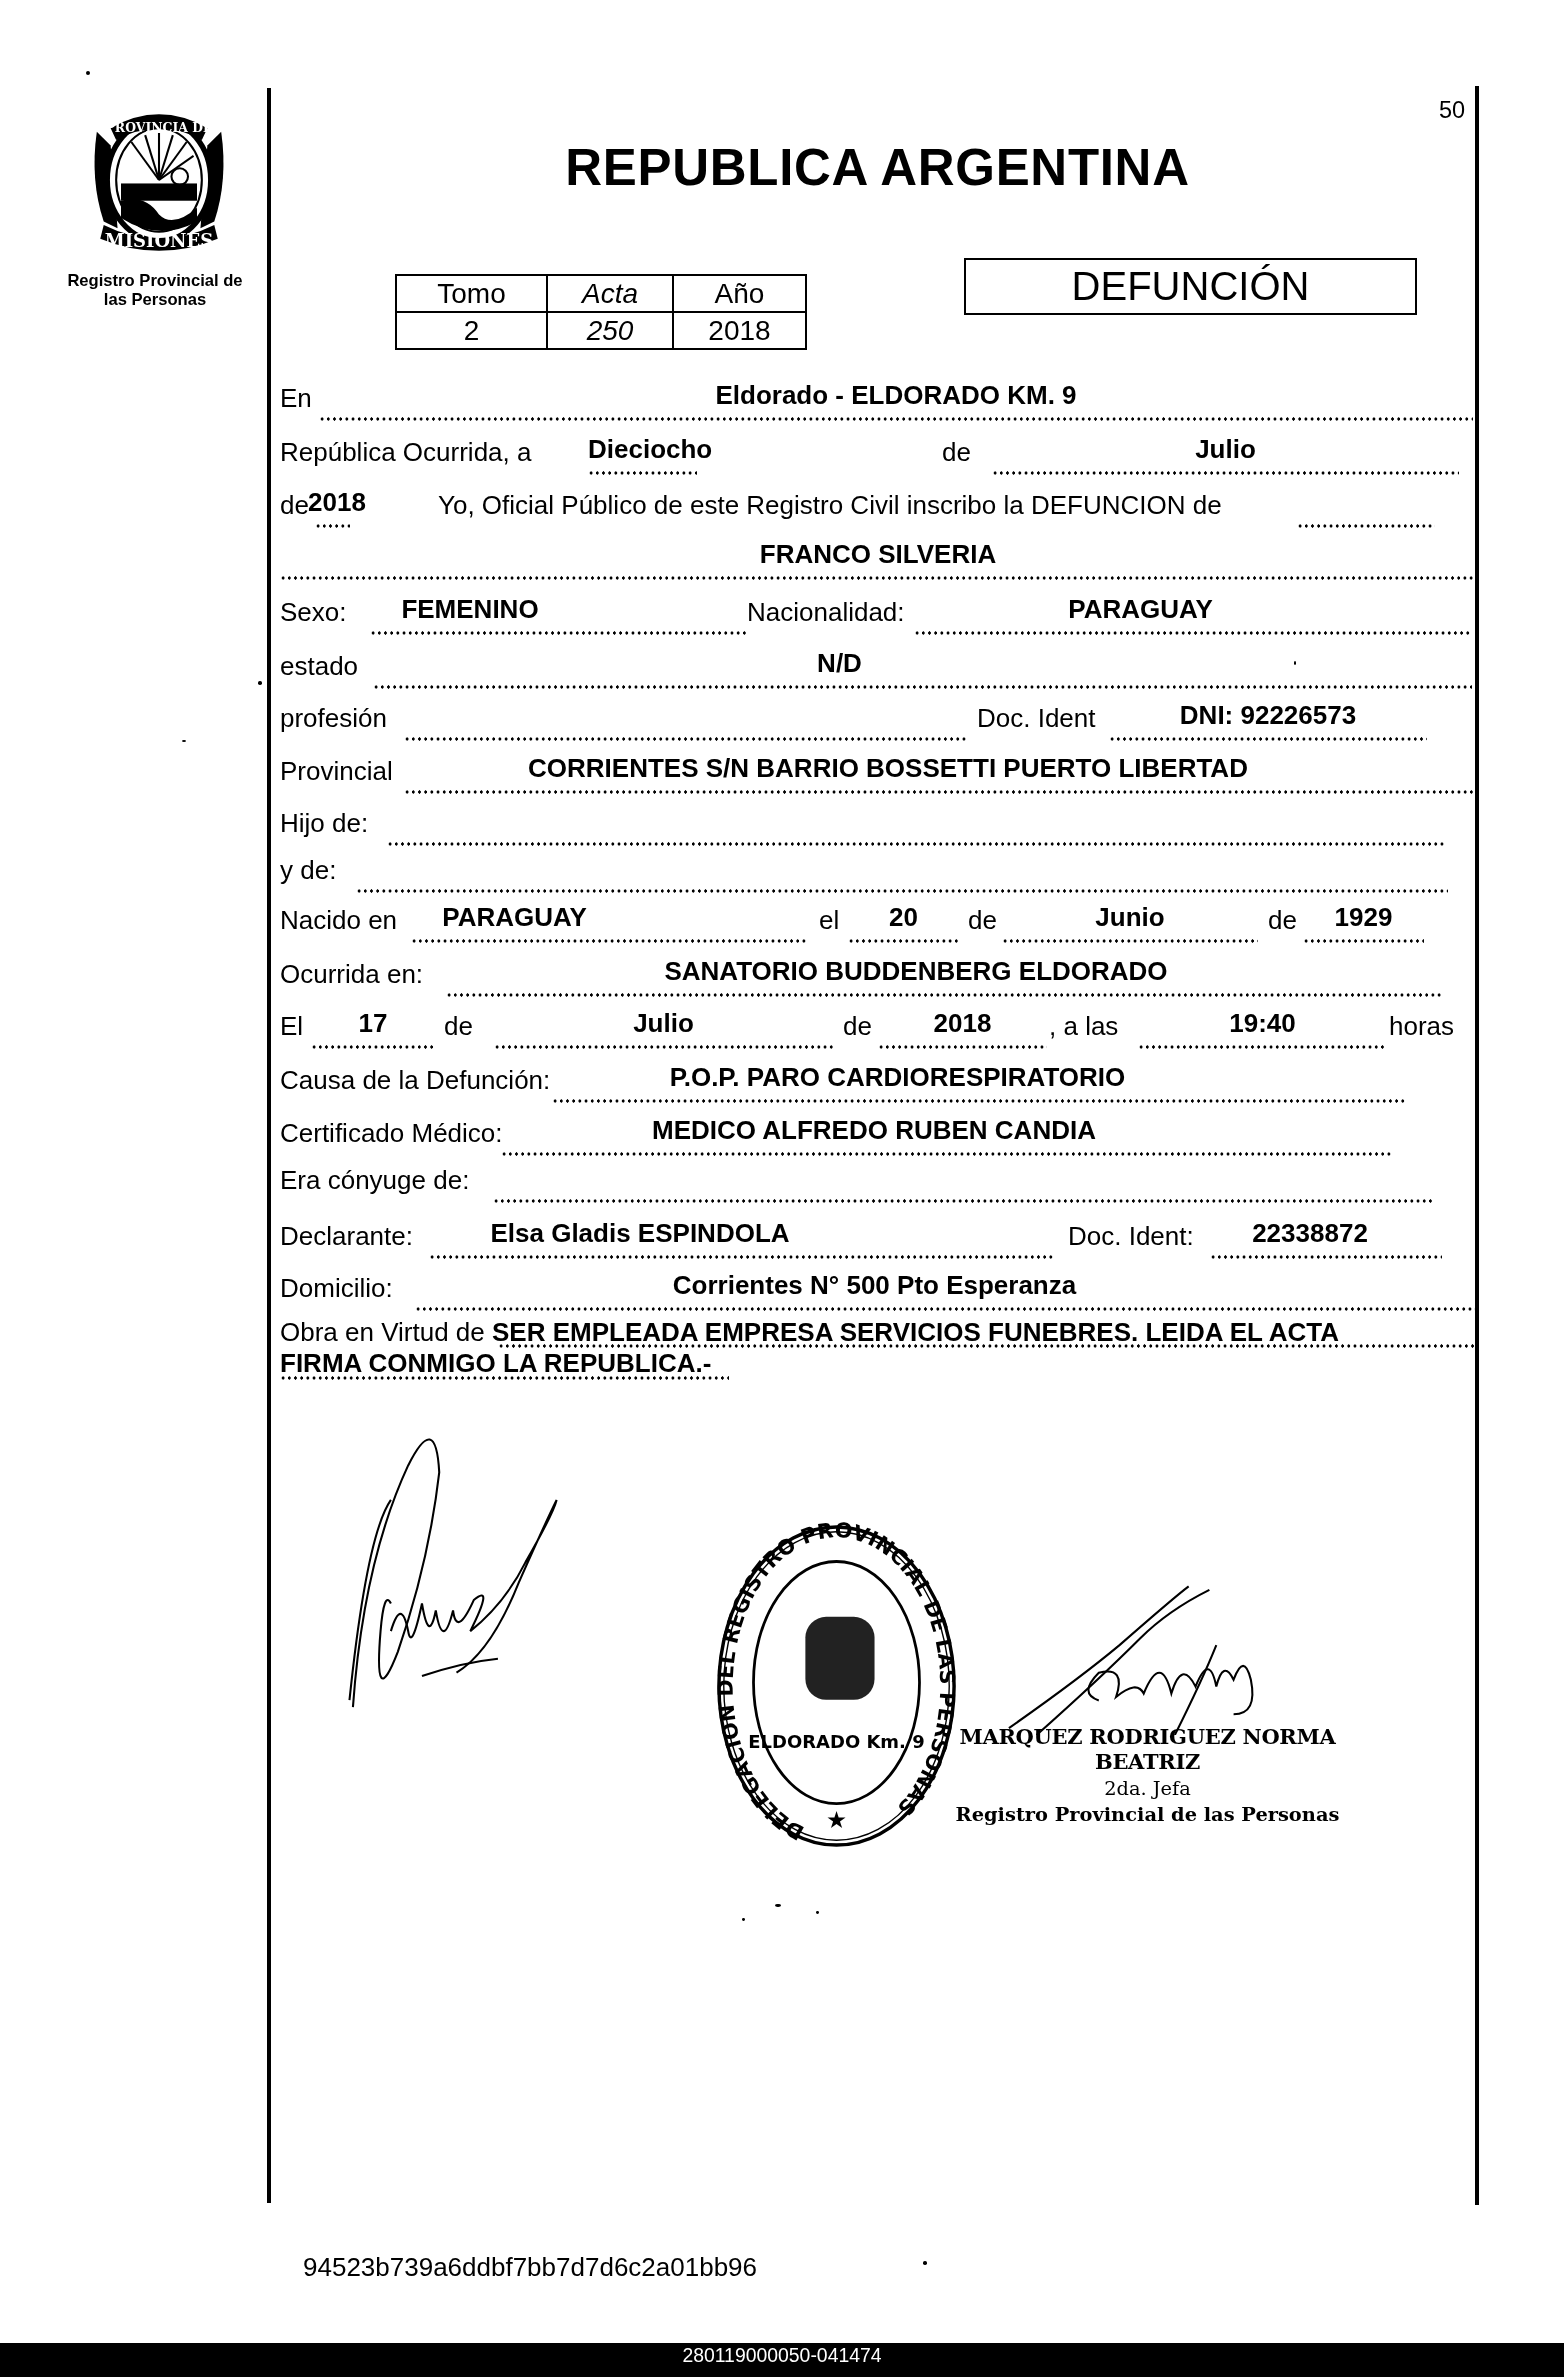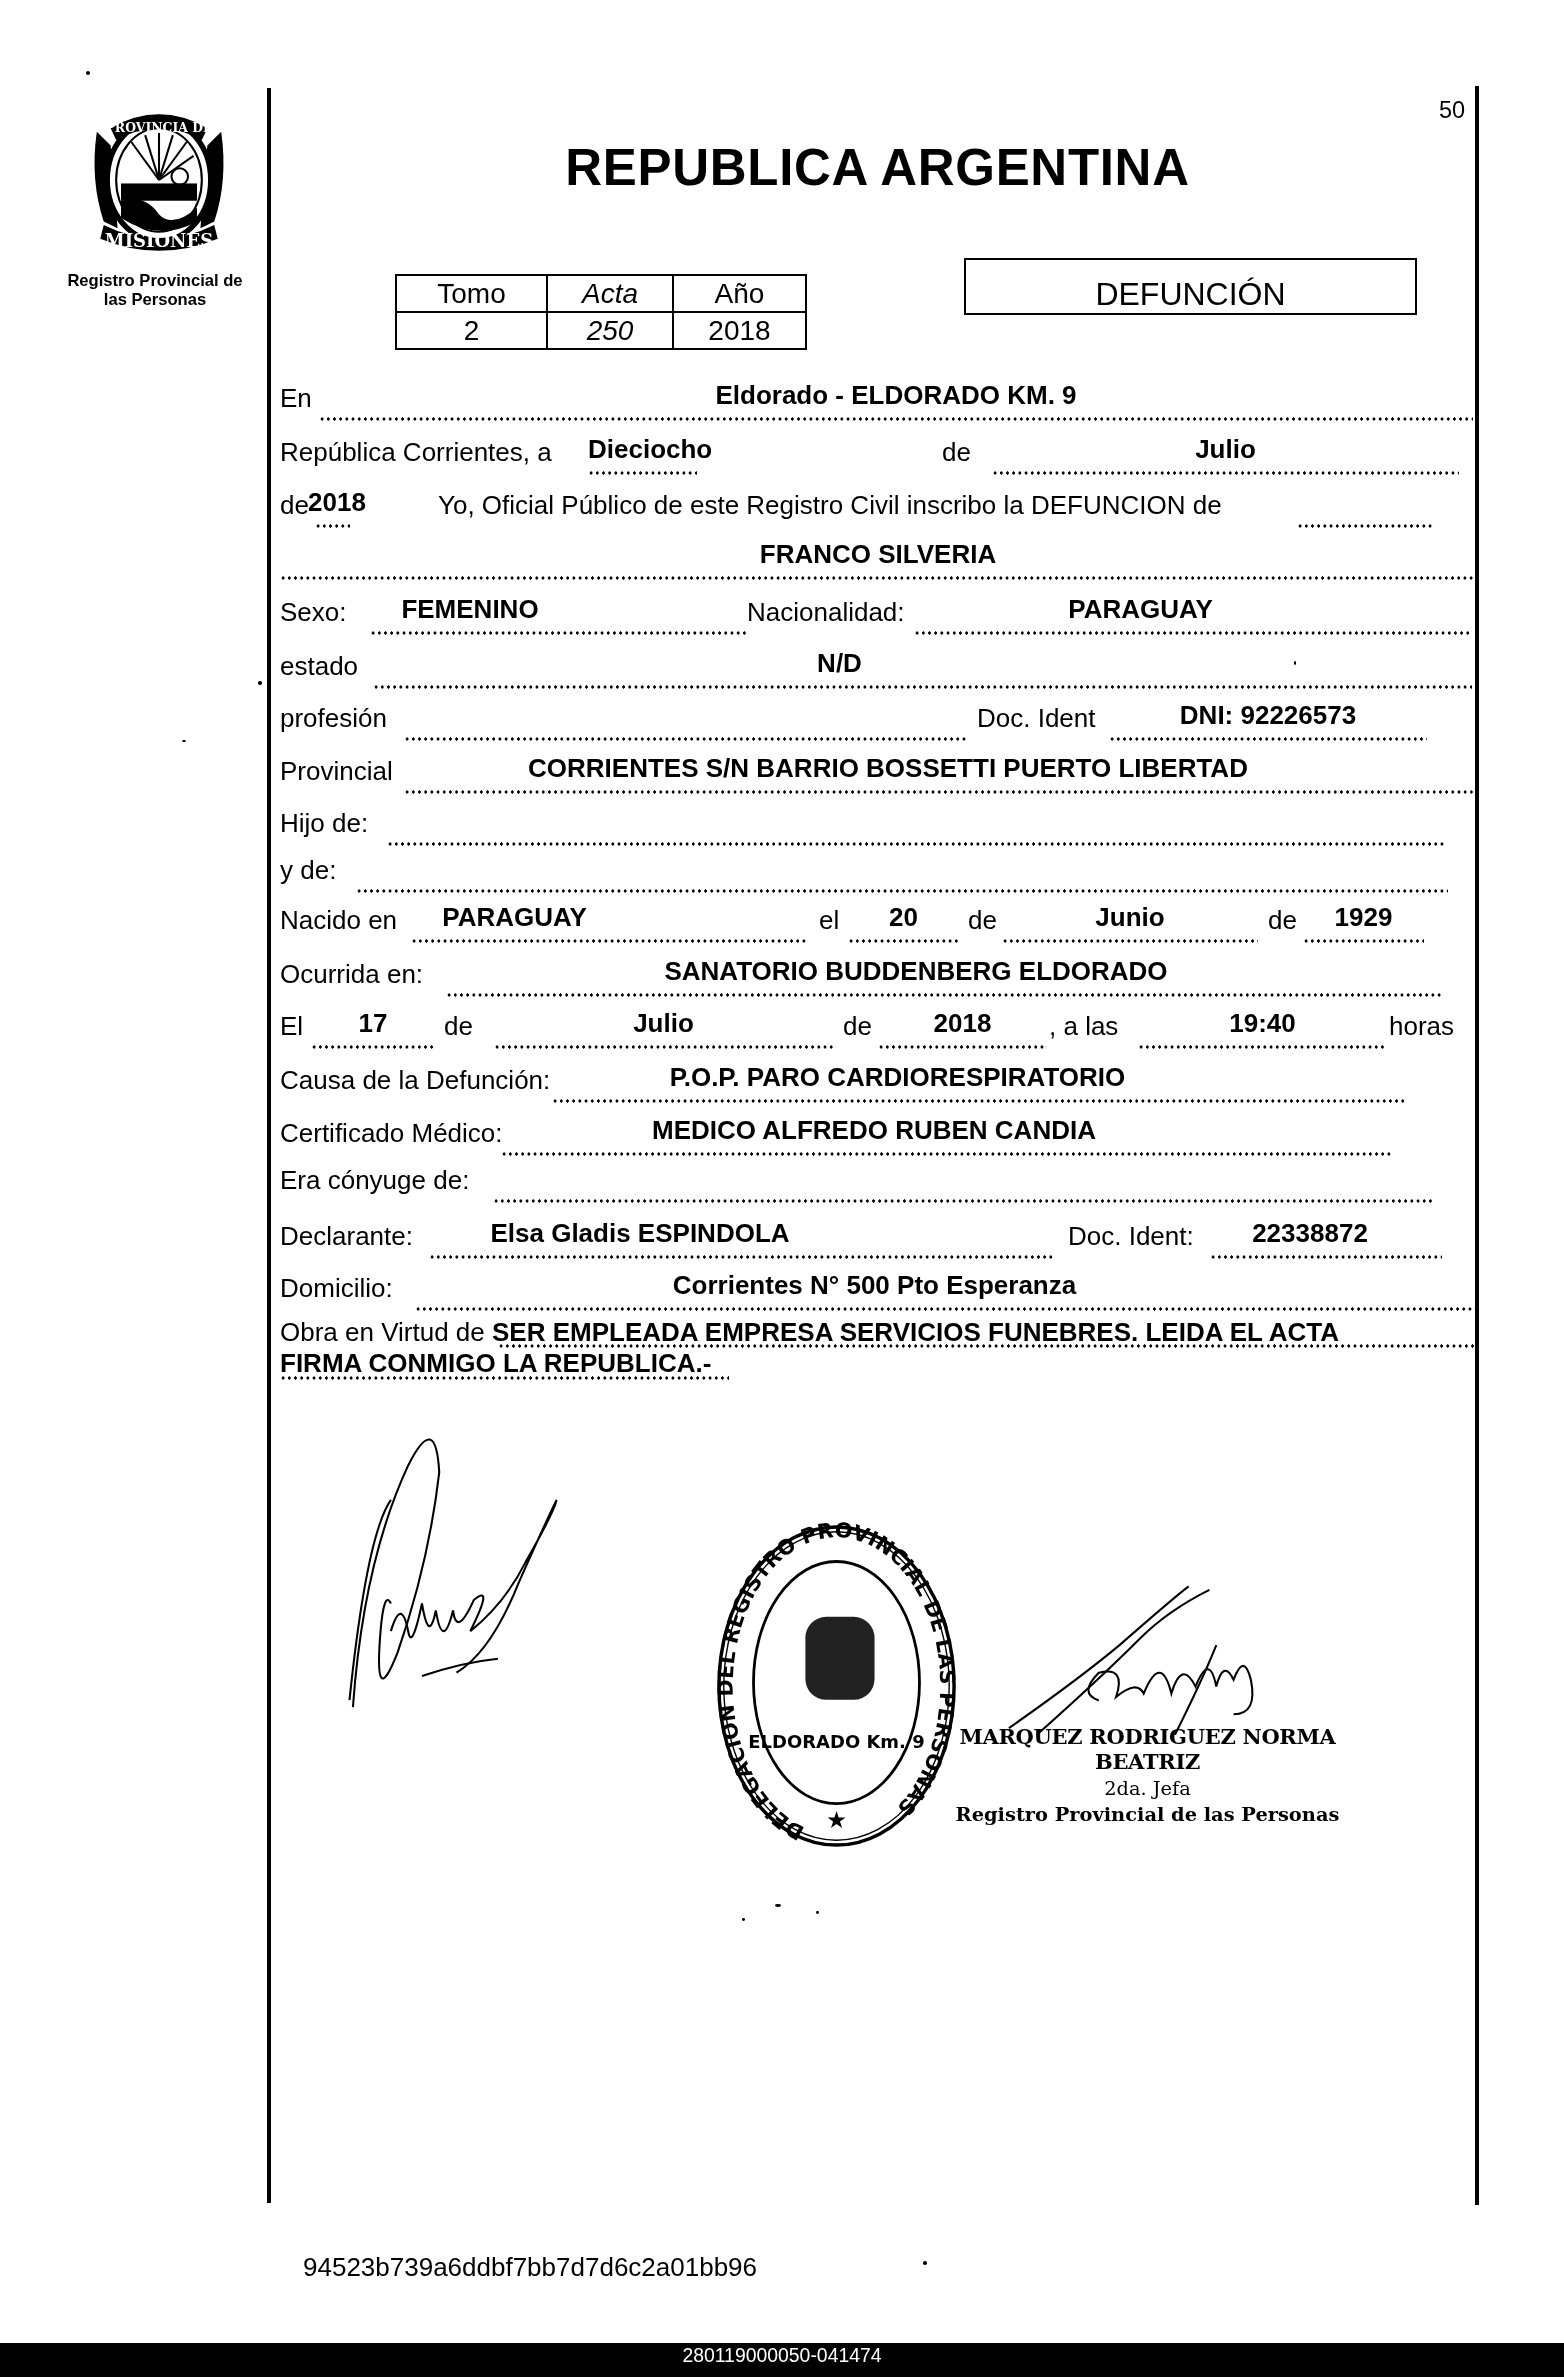--- a/index.html
+++ b/index.html
@@ -15,21 +15,21 @@
   .vline-left { left: 267px; top: 88px; width: 3.5px; height: 2115px; background: #000; }
   .vline-right { left: 1475px; top: 86px; width: 3.5px; height: 2119px; background: #000; }
   .page-num { left: 1439px; top: 97px; font-size: 23.5px; }
   .title { left: 387px; top: 138px; width: 981px; text-align: center; font-size: 51px; font-weight: bold; letter-spacing: 0.7px; }
   
   .reg-table { left: 395px; top: 251px; border-collapse: collapse; font-size: 28px; margin-top: 23px; }
   .reg-table td { border: 2.8px solid #000; text-align: center; height: 35px; padding: 0; }
   .reg-table td.c1 { width: 149px; }
   .reg-table td.c2 { width: 124px; font-style: italic; }
   .reg-table td.c3 { width: 131px; }
-  .doc-type { left: 964px; top: 258px; width: 449px; height: 53px; border: 2.8px solid #000; display: flex; align-items: flex-end; justify-content: center; font-size: 32px; }
+  .doc-type { left: 964px; top: 258px; width: 449px; height: 53px; border: 2.8px solid #000; display: flex; align-items: center; justify-content: center; font-size: 40px; }
 
   
   .row { position: absolute; left: 280px; width: 1196px; height: 41px; font-size: 26px; }
   .row .lbl { position: absolute; bottom: 7px; white-space: nowrap; }
   .row .val { position: absolute; bottom: 9.7px; white-space: nowrap; font-weight: bold; text-align: center; }
   .row .dots { position: absolute; bottom: 0; height: 4.1px;
     background-image: radial-gradient(circle, #000 1.5px, transparent 1.8px);
     background-size: 6.2px 4.1px; background-repeat: repeat-x; }
   .obra { position: absolute; left: 280px; top: 1317px; width: 1196px; font-size: 26px; line-height: 30px; }
   .obra .bold { font-weight: bold; }
@@ -101,21 +101,21 @@
   <span>DEFUNCIÓN</span>
 </div>
 
 <div class="row" style="top:380px">
   <span class="lbl" style="left:0">En</span>
   <span class="dots" style="left:39px; width:1154px"></span>
   <span class="val" style="left:39px; width:1154px">Eldorado - ELDORADO KM. 9</span>
 </div>
 
 <div class="row" style="top:434px">
-  <span class="lbl" style="left:0">República Corrientes, a</span>
+  <span class="lbl" style="left:0">República Ocurrida, a</span>
   <span class="dots" style="left:308px; width:109px"></span>
   <span class="val" style="left:308px; width:111px">Dieciocho</span>
   <span class="lbl" style="left:662px">de</span>
   <span class="dots" style="left:712px; width:467px"></span>
   <span class="val" style="left:712px; width:467px">Julio</span>
 </div>
 
 <div class="row" style="top:487px">
   <span class="lbl" style="left:0">de</span>
   <span class="dots" style="left:35px; width:35px"></span>

